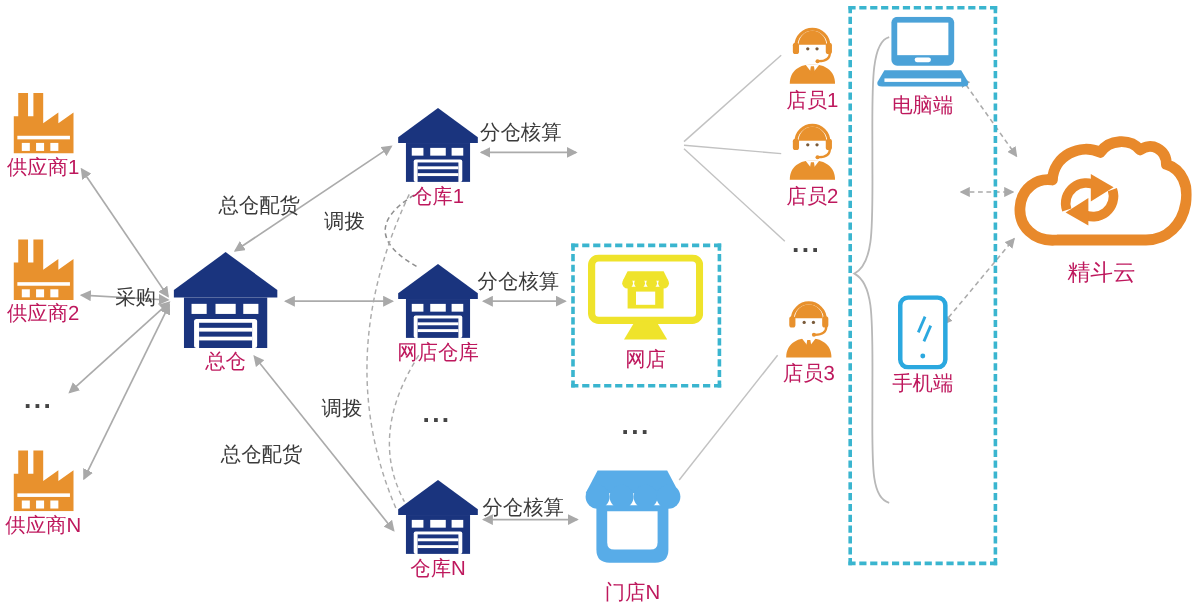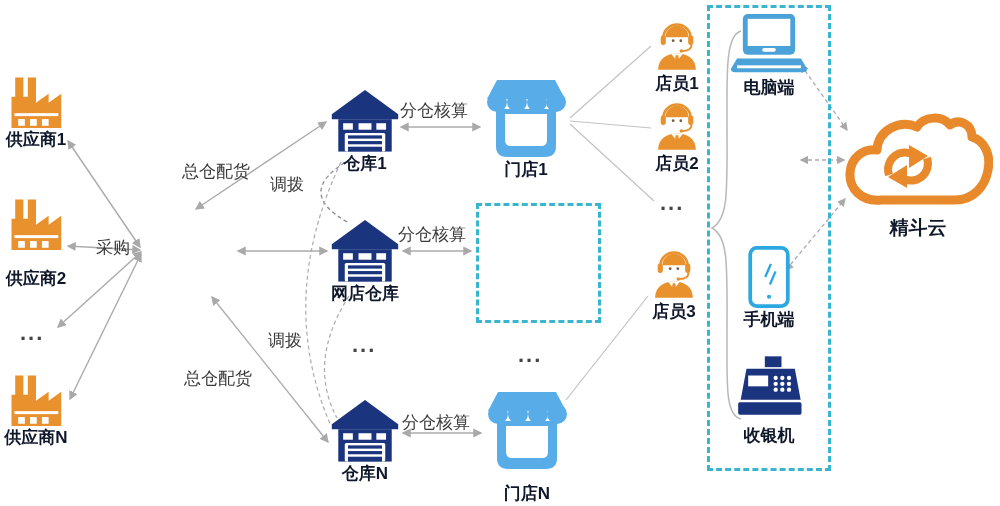--- a/index.html
+++ b/index.html
@@ -1,20 +1,20 @@
 <!DOCTYPE html>
 <html style="--orange: #E8912D; --navy: #1A347E; --storeBlue: #58ACE8; --deviceBlue: #4BA2D8; --phoneBlue: #2BA8DF; --yellow: #EFE32B; --cyan: #3AB5CF; --cloudOrange: #E8892B; --lineGray: #ABABAB; --text: #333333;"><head>
 <meta charset="utf-8">
 <style>
   html,body{margin:0;padding:0;background:#fff;}
   .canvas{position:relative;width:1000px;height:506px;background:#fff;overflow:hidden;
           font-family:"Liberation Sans","DejaVu Sans",sans-serif;color:#333;}
   svg.wires{position:absolute;left:0;top:0;pointer-events:none;z-index:0;}
   .node{position:absolute;display:flex;flex-direction:column;align-items:center;z-index:2;}
-  .node .lbl{margin-top:2px;font-size:17px;line-height:19px;color:#0f172a;white-space:nowrap;text-align:center;font-weight:bold;}
+  .node .lbl{margin-top:2px;font-size:17px;line-height:19px;color:#be185d;white-space:nowrap;text-align:center;}
   .edge-lbl{position:absolute;font-size:17px;color:#3a3a3a;white-space:nowrap;z-index:3;text-align:right;}
   .dots{position:absolute;font-size:22px;font-weight:bold;color:#444;letter-spacing:2px;z-index:3;line-height:10px;}
   .groupbox{position:absolute;border:3px dashed var(--cyan,#3AB5CF);box-sizing:border-box;z-index:1;background:transparent;}
   
   .f-orange{fill:var(--orange,#E8912D)} .f-navy{fill:var(--navy,#1A347E)}
   .f-store{fill:var(--storeBlue,#58ACE8)} .f-dev{fill:var(--deviceBlue,#4BA2D8)}
   .f-yellow{fill:var(--yellow,#EFE32B)} .f-white{fill:#fff}
   .s-orange{stroke:var(--orange,#E8912D)} .s-phone{stroke:var(--phoneBlue,#2BA8DF)}
   .s-yellow{stroke:var(--yellow,#EFE32B)} .s-cloud{stroke:var(--cloudOrange,#E8892B)}
   .f-cloud{fill:var(--cloudOrange,#E8892B)}
@@ -67,21 +67,21 @@
     <svg width="56" height="52" viewBox="0 0 74 70">
       <path class="f-orange" d="M4,28 H9 V2 H20 V28 H26 V2 H37 V36 L54,24 V36 L71,24 V70 H4 Z"></path>
       <rect x="8" y="50" width="59" height="4" class="f-white"></rect>
       <rect x="13" y="58" width="9" height="9" class="f-white"></rect>
       <rect x="29" y="58" width="9" height="9" class="f-white"></rect>
       <rect x="45" y="58" width="9" height="9" class="f-white"></rect>
     </svg>
     <span class="lbl">供应商1</span>
   </div>
 
-  <div class="node" style="left:0px;top:198px;width:72px;gap:17px;">
+  <div class="node" style="left:0px;top:198px;width:72px;">
     <svg width="56" height="52" viewBox="0 0 74 70">
       <path class="f-orange" d="M4,28 H9 V2 H20 V28 H26 V2 H37 V36 L54,24 V36 L71,24 V70 H4 Z"></path>
       <rect x="8" y="50" width="59" height="4" class="f-white"></rect>
       <rect x="13" y="58" width="9" height="9" class="f-white"></rect>
       <rect x="29" y="58" width="9" height="9" class="f-white"></rect>
       <rect x="45" y="58" width="9" height="9" class="f-white"></rect>
     </svg>
     <span class="lbl">供应商2</span>
   </div>
 
@@ -91,20 +91,34 @@
     <svg width="56" height="52" viewBox="0 0 74 70">
       <path class="f-orange" d="M4,28 H9 V2 H20 V28 H26 V2 H37 V36 L54,24 V36 L71,24 V70 H4 Z"></path>
       <rect x="8" y="50" width="59" height="4" class="f-white"></rect>
       <rect x="13" y="58" width="9" height="9" class="f-white"></rect>
       <rect x="29" y="58" width="9" height="9" class="f-white"></rect>
       <rect x="45" y="58" width="9" height="9" class="f-white"></rect>
     </svg>
     <span class="lbl">供应商N</span>
   </div>
 
+  <div class="node" style="left:140px;top:208px;width:96px;">
+    <svg width="90" height="82" viewBox="0 0 84 78">
+      <path class="f-navy" d="M1,32 L42,2 L83,32 V38 H1 Z"></path>
+      <rect class="f-navy" x="9" y="38" width="66" height="40"></rect>
+      <rect x="15" y="43" width="12" height="8" class="f-white"></rect>
+      <rect x="34" y="43" width="16" height="8" class="f-white"></rect>
+      <rect x="56" y="43" width="12" height="8" class="f-white"></rect>
+      <rect x="17" y="55" width="50" height="23" rx="2" class="f-white"></rect>
+      <rect x="21" y="58" width="42" height="20" class="f-navy"></rect>
+      <rect x="21" y="62" width="42" height="3" class="f-white"></rect>
+      <rect x="21" y="69" width="42" height="3" class="f-white"></rect>
+    </svg>
+    <span class="lbl">总仓</span>
+  </div>
 
   <div class="node" style="left:322px;top:88px;width:86px;">
     <svg width="68" height="64" viewBox="0 0 84 78">
       <path class="f-navy" d="M1,32 L42,2 L83,32 V38 H1 Z"></path>
       <rect class="f-navy" x="9" y="38" width="66" height="40"></rect>
       <rect x="15" y="43" width="12" height="8" class="f-white"></rect>
       <rect x="34" y="43" width="16" height="8" class="f-white"></rect>
       <rect x="56" y="43" width="12" height="8" class="f-white"></rect>
       <rect x="17" y="55" width="50" height="23" rx="2" class="f-white"></rect>
       <rect x="21" y="58" width="42" height="20" class="f-navy"></rect>
@@ -139,33 +153,35 @@
       <rect x="34" y="43" width="16" height="8" class="f-white"></rect>
       <rect x="56" y="43" width="12" height="8" class="f-white"></rect>
       <rect x="17" y="55" width="50" height="23" rx="2" class="f-white"></rect>
       <rect x="21" y="58" width="42" height="20" class="f-navy"></rect>
       <rect x="21" y="62" width="42" height="3" class="f-white"></rect>
       <rect x="21" y="69" width="42" height="3" class="f-white"></rect>
     </svg>
     <span class="lbl">仓库N</span>
   </div>
 
-  <div class="node" style="left:480px;top:78px;width:92px;">
-    <svg width="84" height="80" viewBox="0 0 84 80">
-      <path class="f-store" d="M13,2 H71 L81,21 H3 Z"></path>
-      <circle cx="13" cy="24" r="10" class="f-store"></circle>
-      <circle cx="33" cy="24" r="10" class="f-store"></circle>
-      <circle cx="53" cy="24" r="10" class="f-store"></circle>
-      <circle cx="72" cy="24" r="10" class="f-store"></circle>
-      <path class="f-store" d="M12,31 H72 V68 Q72,79 61,79 H23 Q12,79 12,68 Z"></path>
-      <path class="f-white" d="M21,36 H63 V62 Q63,68 57,68 H27 Q21,68 21,62 Z"></path>
-    </svg>
-    <span class="lbl">门店1</span>
-  </div>
-
+
+  <div class="node" style="left:488px;top:212px;width:100px;z-index:2;">
+    <svg width="96" height="76" viewBox="0 0 96 76">
+      <rect x="3" y="3" width="90" height="52" rx="6" fill="#fff" class="s-yellow" stroke-width="6"></rect>
+      <path class="f-yellow" d="M33,14 H63 L67,22 H29 Z"></path>
+      <circle cx="33" cy="24" r="4.5" class="f-yellow"></circle>
+      <circle cx="43" cy="24" r="4.5" class="f-yellow"></circle>
+      <circle cx="53" cy="24" r="4.5" class="f-yellow"></circle>
+      <circle cx="63" cy="24" r="4.5" class="f-yellow"></circle>
+      <path class="f-yellow" d="M33,27 H63 V45 H33 Z"></path>
+      <rect x="40" y="31" width="16" height="11" class="f-white"></rect>
+      <path class="f-yellow" d="M39,56 H57 L66,71 H30 Z"></path>
+    </svg>
+    <span class="lbl">网店</span>
+  </div>
 
   <div class="dots" style="left:518px;top:350px;">...</div>
 
   <div class="node" style="left:482px;top:390px;width:90px;gap:12px;">
     <svg width="84" height="80" viewBox="0 0 84 80">
       <path class="f-store" d="M13,2 H71 L81,21 H3 Z"></path>
       <circle cx="13" cy="24" r="10" class="f-store"></circle>
       <circle cx="33" cy="24" r="10" class="f-store"></circle>
       <circle cx="53" cy="24" r="10" class="f-store"></circle>
       <circle cx="72" cy="24" r="10" class="f-store"></circle>
@@ -246,38 +262,20 @@
   <div class="node" style="left:724px;top:246px;width:90px;">
     <svg width="42" height="62" viewBox="0 0 44 66">
       <rect x="2" y="2" width="40" height="62" rx="7" fill="#fff" class="s-phone" stroke-width="4"></rect>
       <path d="M24,19 L18,33" class="s-phone" stroke-width="2.5" fill="none"></path>
       <path d="M29,27 L23,41" class="s-phone" stroke-width="2.5" fill="none"></path>
       <circle cx="22" cy="54" r="2.2" fill="var(--phoneBlue,#2BA8DF)"></circle>
     </svg>
     <span class="lbl">手机端</span>
   </div>
 
-  <div class="node" style="left:724px;top:352px;width:90px;">
-    <svg width="70" height="72" viewBox="0 0 84 76">
-      <rect x="37" y="0" width="20" height="13" class="f-navy"></rect>
-      <path class="f-navy" d="M15,15 H73 L80,52 H8 Z"></path>
-      <rect x="17" y="23" width="24" height="13" class="f-white"></rect>
-      <circle cx="50" cy="26" r="2.6" class="f-white"></circle>
-        <circle cx="58" cy="26" r="2.6" class="f-white"></circle>
-        <circle cx="66" cy="26" r="2.6" class="f-white"></circle>
-      <circle cx="50" cy="33" r="2.6" class="f-white"></circle>
-        <circle cx="58" cy="33" r="2.6" class="f-white"></circle>
-        <circle cx="66" cy="33" r="2.6" class="f-white"></circle>
-      <circle cx="50" cy="40" r="2.6" class="f-white"></circle>
-        <circle cx="58" cy="40" r="2.6" class="f-white"></circle>
-        <circle cx="66" cy="40" r="2.6" class="f-white"></circle>
-      <rect x="5" y="55" width="76" height="15" rx="2" class="f-navy"></rect>
-    </svg>
-    <span class="lbl">收银机</span>
-  </div>
 
   <div class="node" style="left:843px;top:110px;width:150px;">
     <svg width="150" height="104" viewBox="0 0 150 104">
       <path fill="#fff" class="s-cloud" stroke-width="9" stroke-linejoin="round" d="M38,90 C18,92 6,78 7,63 C8,47 21,38 34,40 C35,20 57,9 74,17 C81,6 99,5 107,15 C116,8 129,14 129,27 C142,31 148,45 145,60 C142,77 130,90 112,90 Z"></path>
       <path d="M46,65 A17,17 0 0 1 71,45" fill="none" class="s-cloud" stroke-width="8"></path>
       <path class="f-cloud" d="M66,35 L85,46 L66,58 Z"></path>
       <path d="M84,48 A17,17 0 0 1 59,68" fill="none" class="s-cloud" stroke-width="8"></path>
       <path class="f-cloud" d="M64,78 L45,67 L64,55 Z"></path>
     </svg>
     <span class="lbl" style="font-size:19px;margin-top:4px;text-align:right;">精斗云</span>

